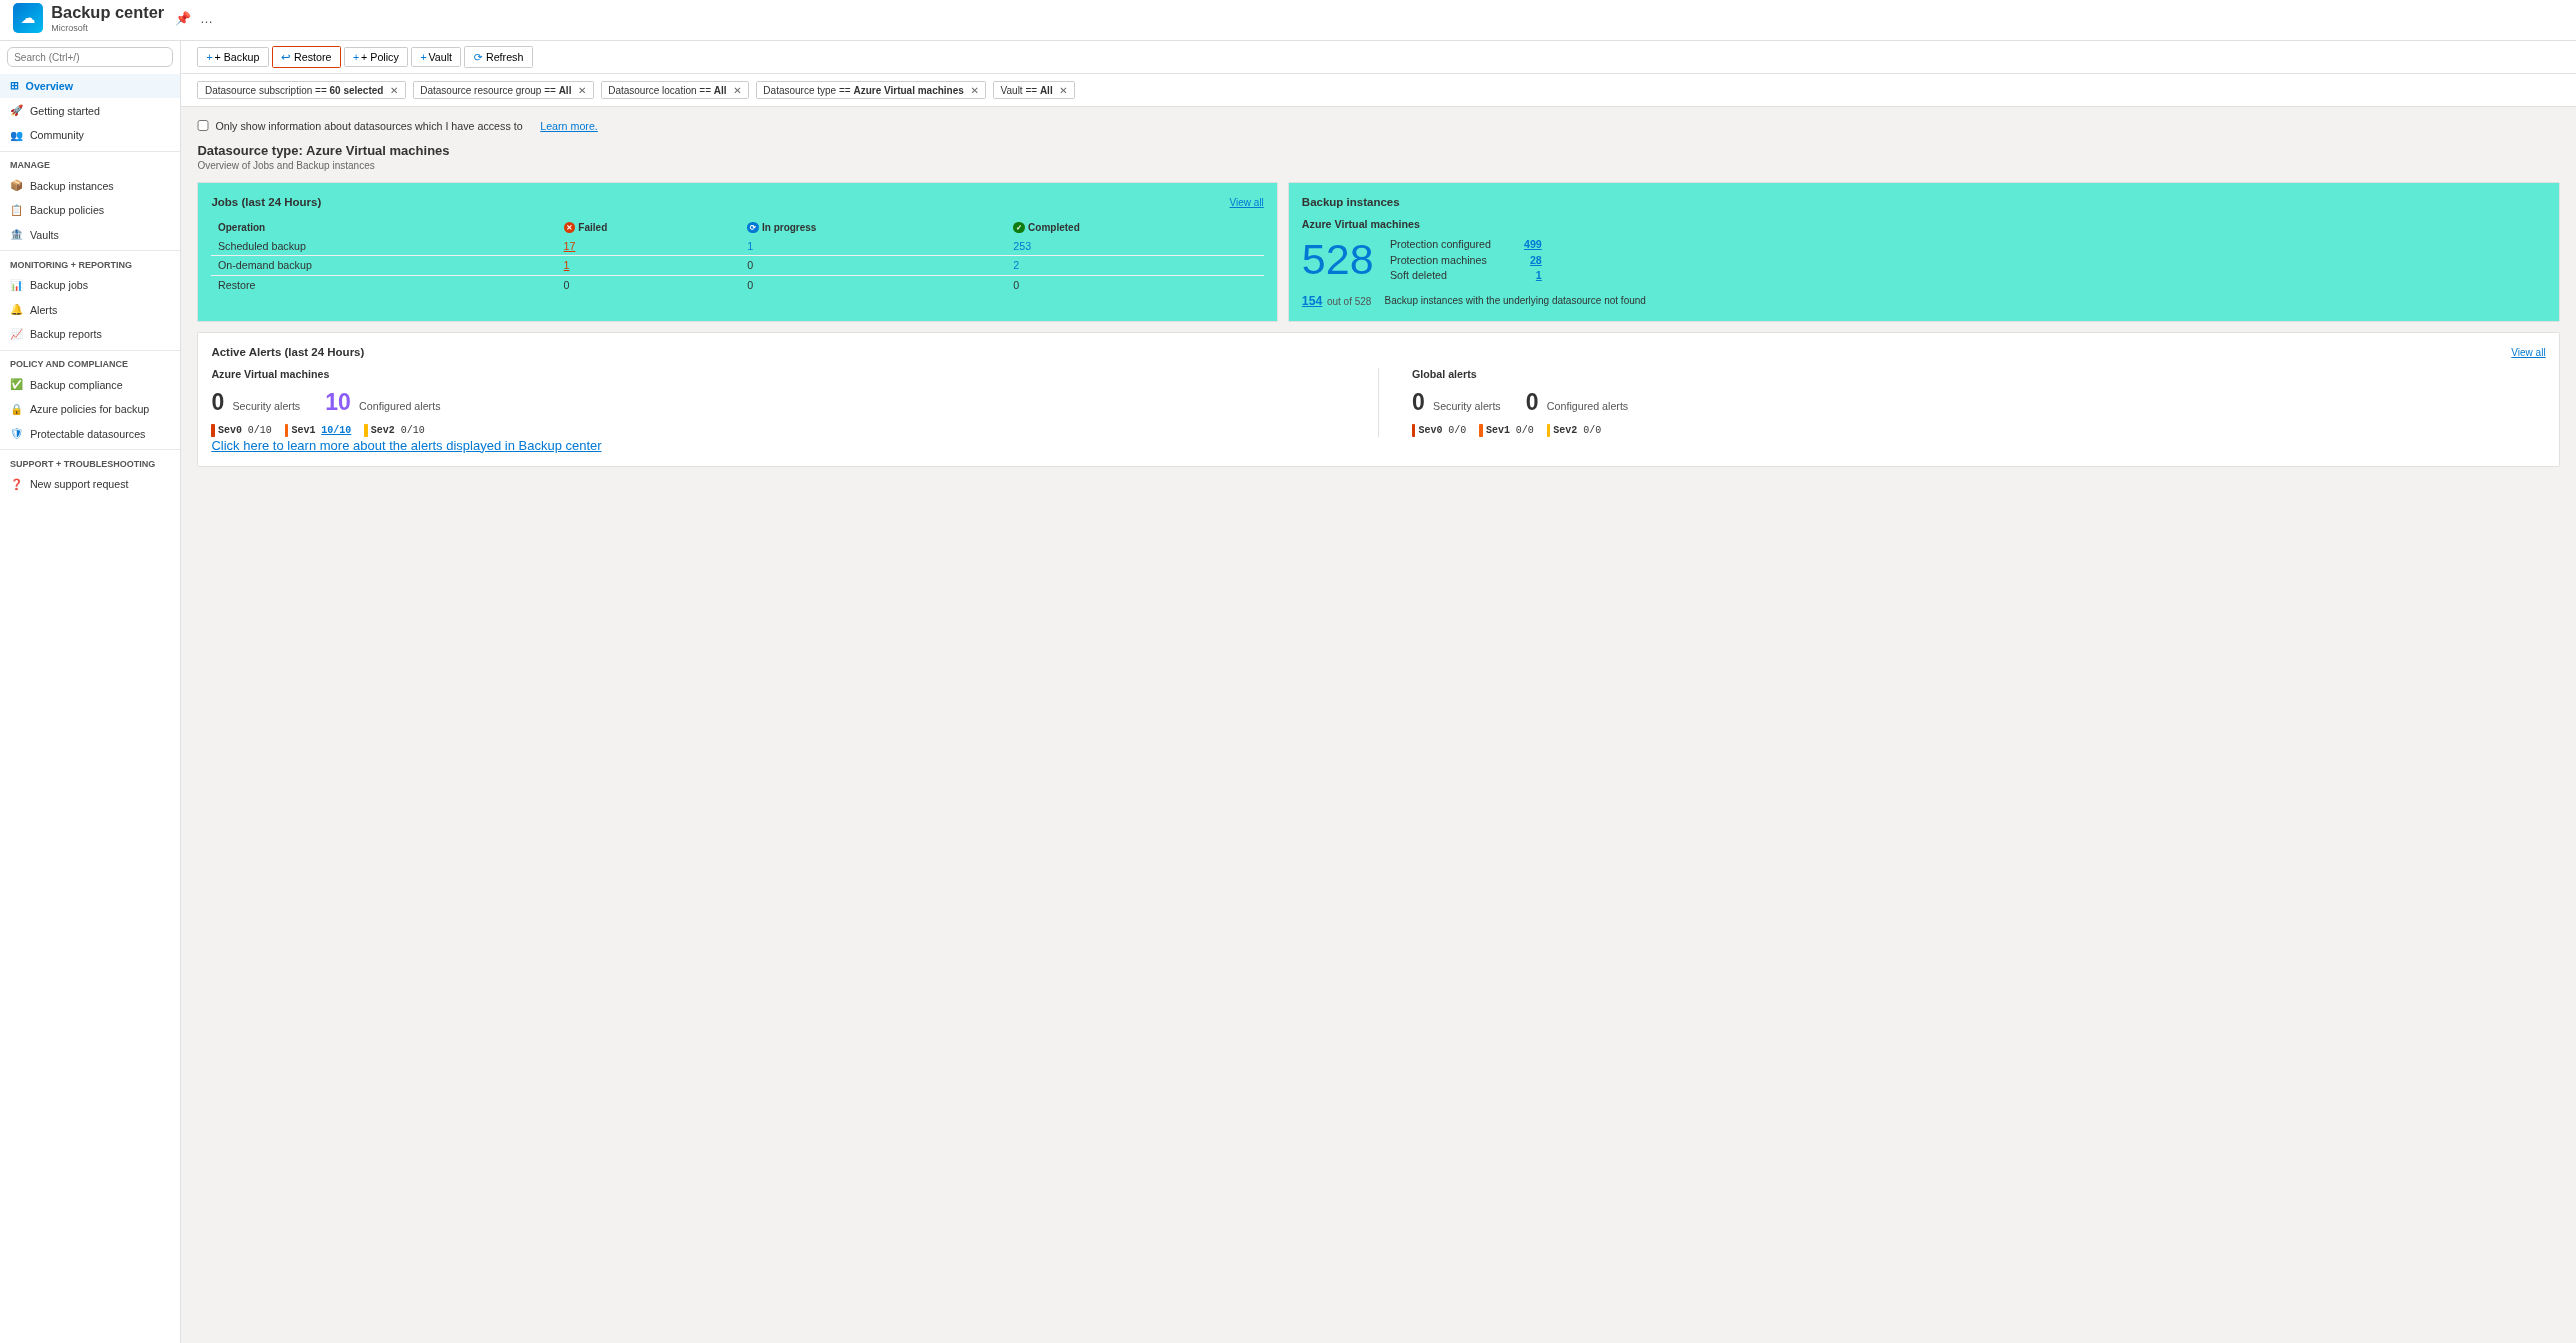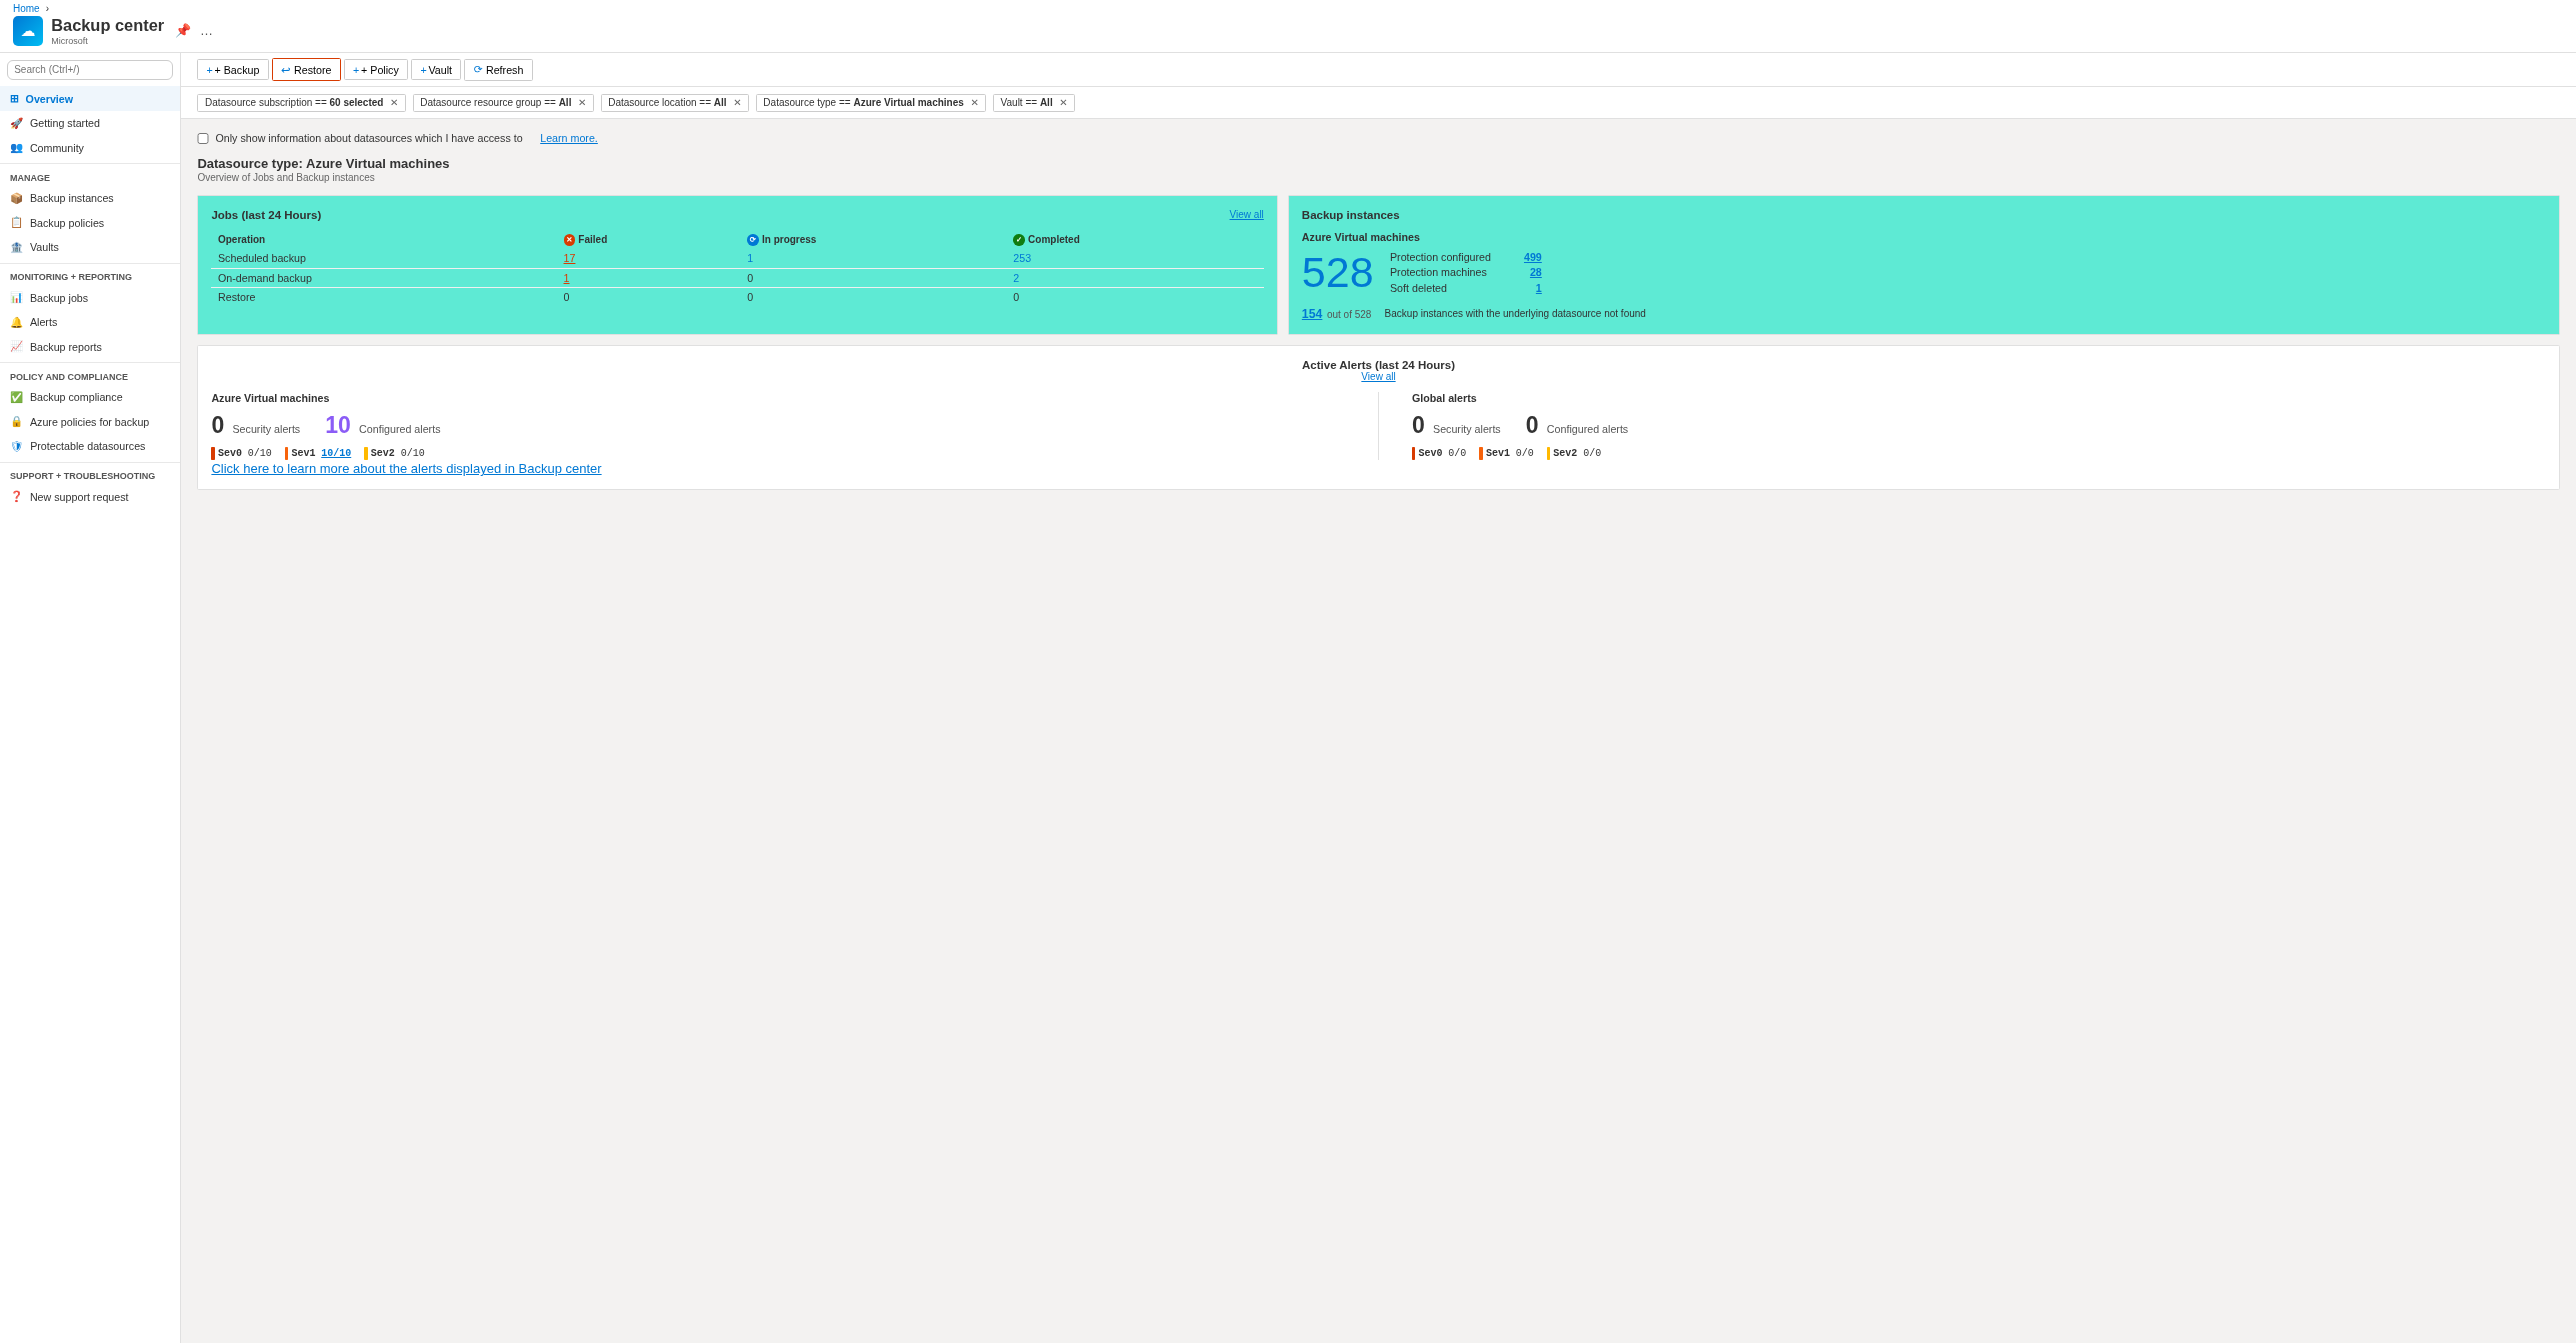--- a/index.html
+++ b/index.html
@@ -73,24 +73,20 @@
     .sev-dot.orange { background: #f7630c; }
     .sev-dot.yellow { background: #ffb900; }
     .sev-num.blue { color: #0078d4; font-weight: 600; }
     .alerts-link { color: #0078d4; font-size: 13px; cursor: pointer; margin-top: 1px; display: block; }
     .divider-v { width: 0.8px; background: #e0e0e0; }
   </style>
 </head>
 <body>
 
 <div style="background:#fff; border-bottom:0.8px solid #e0e0e0; padding: 3.3px 13px 0;">
-  <div style="font-size:10px; color:#0078d4; margin-bottom:1.6px;">
-    <span style="cursor:pointer; color:#0078d4;">Home</span>
-    <span style="color:#333; margin:0 3.3px;">›</span>
-  </div>
   <div style="display:flex; align-items:center; gap:8.2px; padding-bottom:6.6px;">
     <div style="width:30px;height:30px;background:linear-gradient(135deg,#0078d4,#00bcf2);border-radius:5px;display:flex;align-items:center;justify-content:center;color:white;font-size:15px;flex-shrink:0;">☁</div>
     <div>
       <div style="font-size:16.4px;font-weight:600;line-height:1.2;">Backup center</div>
       <div style="font-size:9px;color:#666;">Microsoft</div>
     </div>
     <button style="background:none;border:none;cursor:pointer;font-size:13px;color:#555;margin-left:3.3px;">📌</button>
     <button style="background:none;border:none;cursor:pointer;font-size:13px;color:#555;">…</button>
   </div>
 </div>
@@ -305,21 +301,21 @@
             <div>
               <a href="#" class="bi-footer-num">154</a>
               <span style="font-size:10px; color:#555; margin-left:1.6px;">out of 528</span>
             </div>
             <div class="bi-footer-desc" style="margin-left:6.6px;">Backup instances with the underlying datasource not found</div>
           </div>
         </div>
       </div>
 
       <div class="alerts-card">
-        <div style="display:flex;justify-content:space-between;align-items:center;margin-bottom:10px;flex-direction:column;">
+        <div style="display:flex;justify-content:space-between;align-items:center;margin-bottom:10px;">
           <span style="font-size:11.5px;font-weight:600;">Active Alerts (last 24 Hours)</span>
           <a href="#" class="view-all-link">View all</a>
         </div>
         <div class="alerts-sections">
 
           <div class="alerts-section">
             <div class="alerts-section-title">Azure Virtual machines</div>
             <div class="alerts-counts">
               <div class="alert-count-item">
                 <span class="alert-count-num">0</span>

